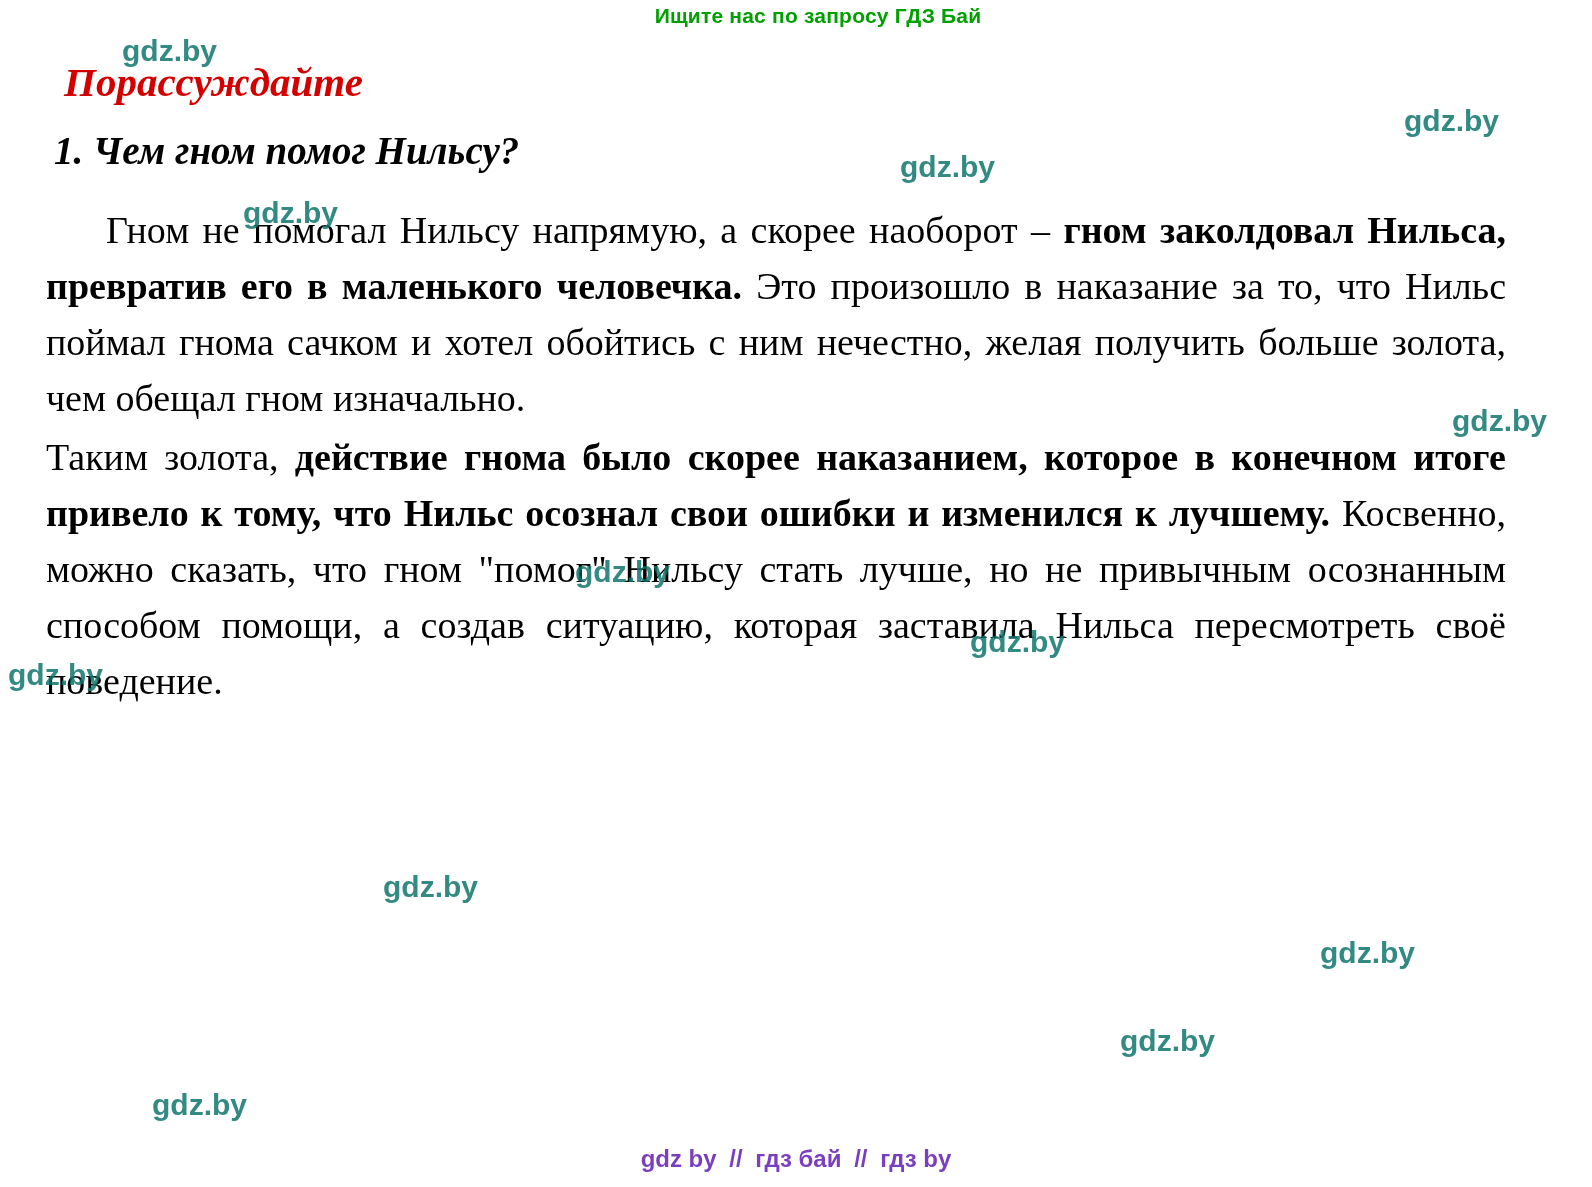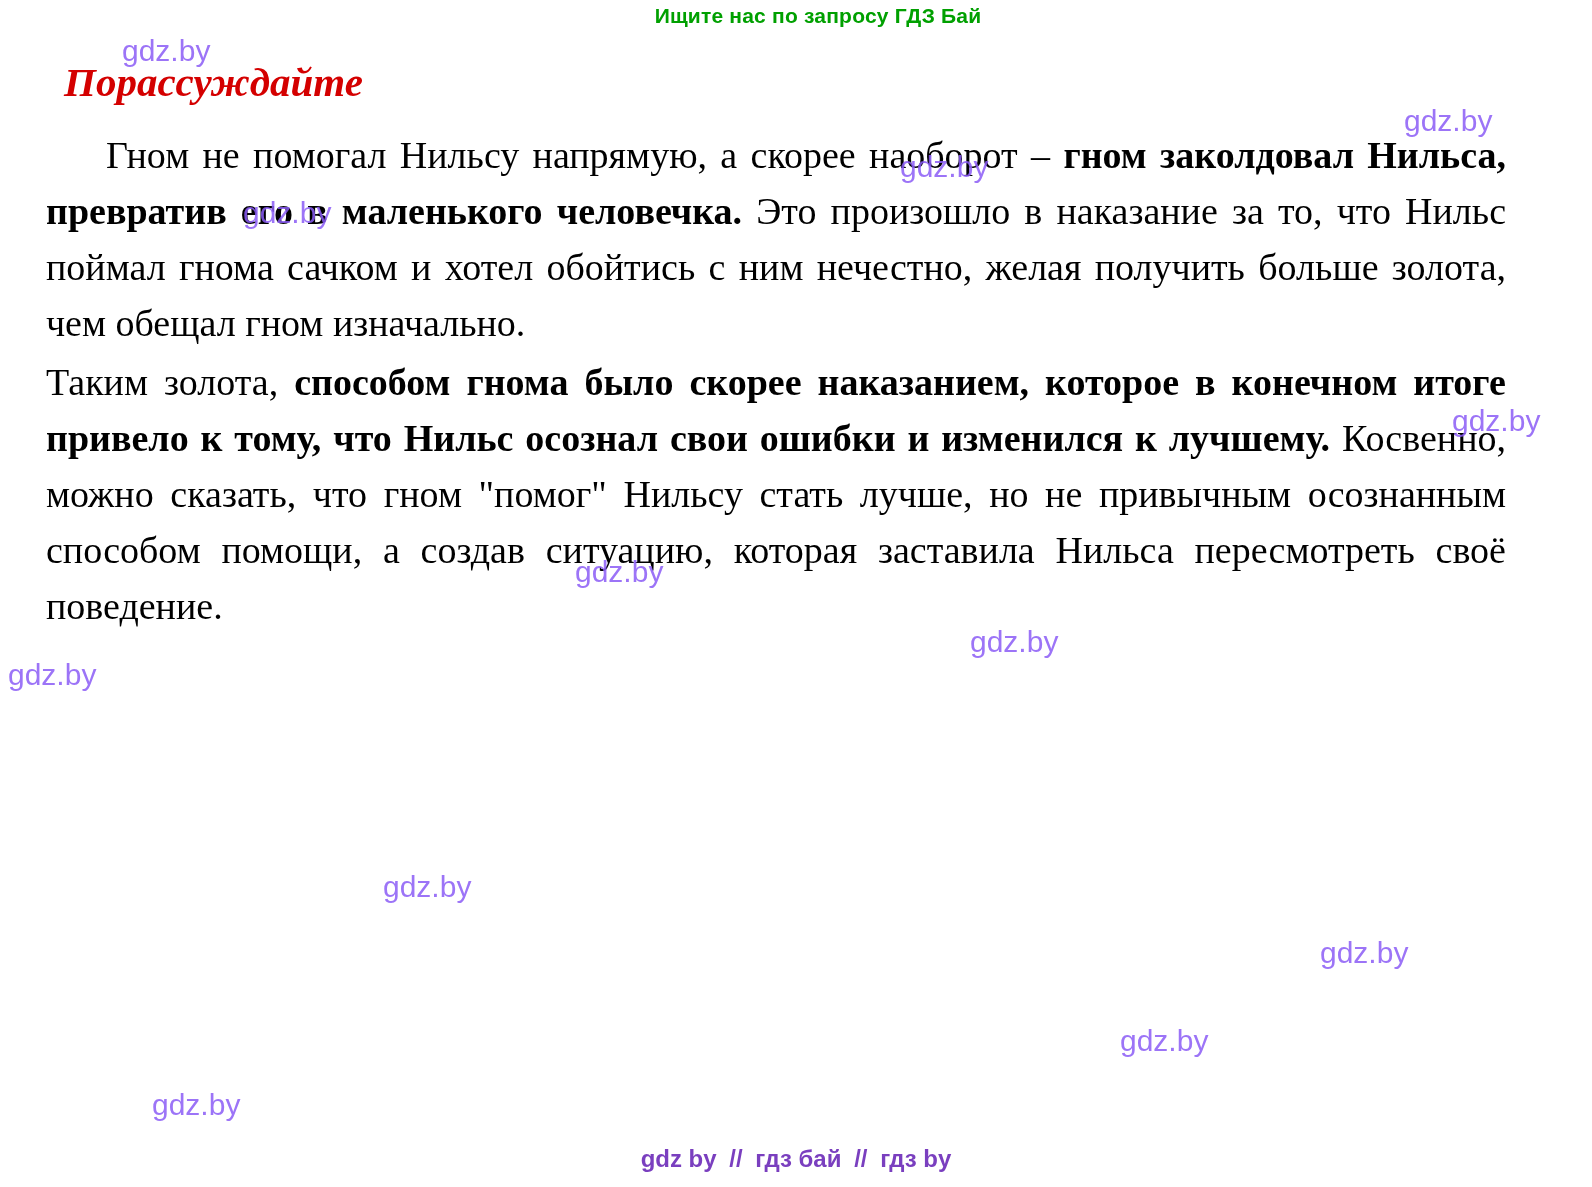--- a/index.html
+++ b/index.html
@@ -66,22 +66,22 @@
     hyphens: none;
     font-family: Liberation Serif, serif;
   }
   .para.first { text-indent: 60px; }
   .para b { font-weight: 700; }
 
   
   .wm {
     position: absolute;
     font-family: "Liberation Sans", sans-serif;
-    font-weight: 400;
-    color: #8b5cf6;
+    font-weight: 700;
+    color: #0f766e;
     opacity: 0.85;
     pointer-events: none;
     white-space: nowrap;
   }
 
   
   .footer {
     position: absolute;
     bottom: 14px;
     left: 0;
@@ -96,24 +96,25 @@
 </style>
 </head>
 <body>
 
 <div class="top-banner">Ищите нас по запросу ГДЗ Бай</div>
 
 <div class="page">
 
   <div class="section-title">Порассуждайте</div>
 
+  <div class="question">1. Чем гном помог Нильсу?</div>
 
   <p class="para first"><span>Гном не помогал Нильсу напрямую, а скорее наоборот – </span><b>гном заколдовал Нильса, превратив его в маленького человечка.</b><span> Это произошло в наказание за то, что Нильс поймал гнома сачком и хотел обойтись с ним нечестно, желая получить больше золота, чем обещал гном изначально.</span></p>
 
-  <p class="para"><span>Таким золота, </span><b>способом гнома было скорее наказанием, которое в конечном итоге привело к тому, что Нильс осознал свои ошибки и изменился к лучшему.</b><span> Косвенно, можно сказать, что гном "помог" Нильсу стать лучше, но не привычным осознанным способом помощи, а создав ситуацию, которая заставила Нильса пересмотреть своё поведение.</span></p>
+  <p class="para"><span>Таким золота, </span><b>действие гнома было скорее наказанием, которое в конечном итоге привело к тому, что Нильс осознал свои ошибки и изменился к лучшему.</b><span> Косвенно, можно сказать, что гном "помог" Нильсу стать лучше, но не привычным осознанным способом помощи, а создав ситуацию, которая заставила Нильса пересмотреть своё поведение.</span></p>
 
 </div>
 
 <div id="watermark-layer">
     <div class="wm" style="left: 122px; top: 34px; font-size: 30px;">gdz.by</div>
     <div class="wm" style="left: 1404px; top: 104px; font-size: 30px;">gdz.by</div>
     <div class="wm" style="left: 900px; top: 150px; font-size: 30px;">gdz.by</div>
     <div class="wm" style="left: 243px; top: 196px; font-size: 30px;">gdz.by</div>
     <div class="wm" style="left: 1452px; top: 404px; font-size: 30px;">gdz.by</div>
     <div class="wm" style="left: 575px; top: 555px; font-size: 30px;">gdz.by</div>

